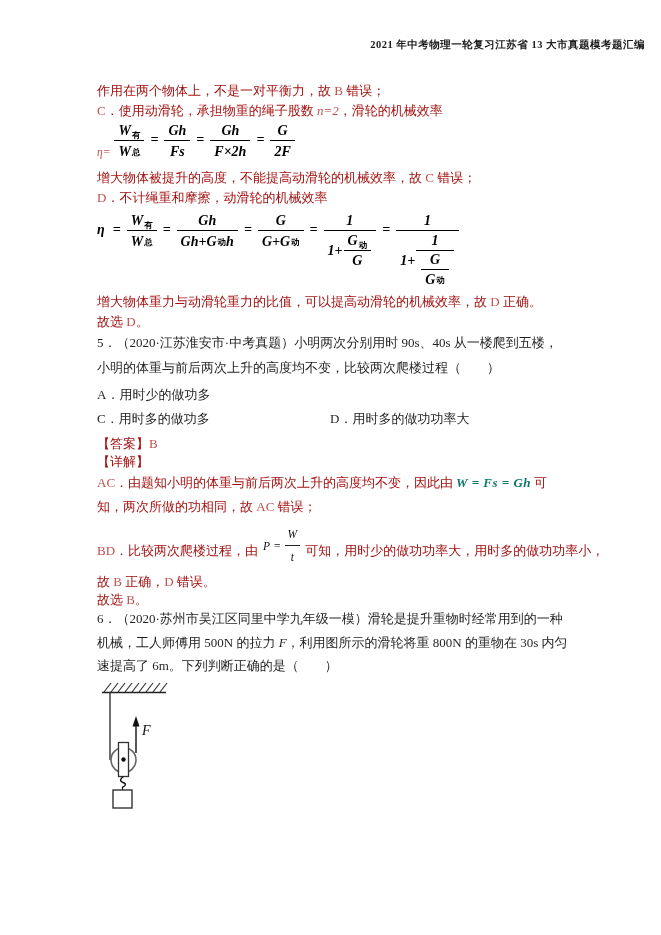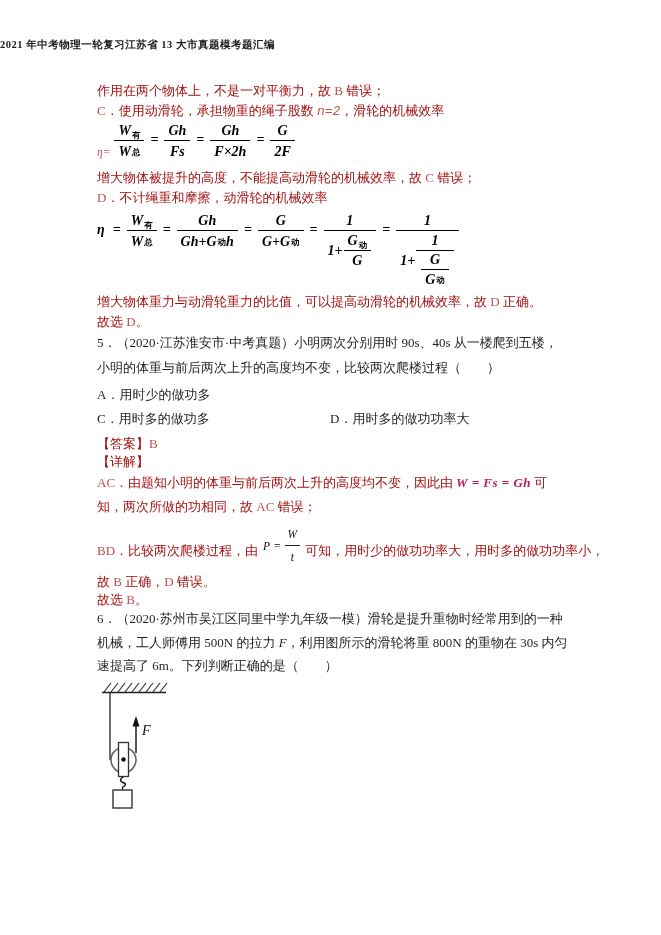--- a/index.html
+++ b/index.html
@@ -1,26 +1,26 @@
 <!DOCTYPE html>
 <html><head>
 <meta charset="utf-8">
 <style>
   html,body{margin:0;padding:0;background:#fff;}
   .page{position:relative;width:661px;height:935px;background:#ffffff;overflow:hidden;
         font-family:"Liberation Serif","DejaVu Serif",serif;color:#1a1a1a;}
-  .hdr{position:absolute;top:38px;left:0;width:645px;text-align:left;
+  .hdr{position:absolute;top:38px;left:0;width:645px;text-align:right;
        font-size:10.5px;font-weight:bold;color:#1a1a1a;letter-spacing:0.5px;}
   .ln{position:absolute;left:97px;font-size:13px;line-height:20px;white-space:nowrap;}
   .wrap{white-space:normal;}
   .red{color:#a31212;}
   .blk{color:#1f1f1f;}
   .ltr{color:#c0504d;font-family:"Liberation Serif","DejaVu Serif",serif;}
-  .var{color:#c0504d;font-style:italic;font-family:Liberation Mono, monospace;margin-top:18px;}
-  .bif{font-weight:bold;font-style:italic;color:#be185d;font-family:"Liberation Serif",serif;letter-spacing:0.5px;padding:0 3px;}
+  .var{color:#c0504d;font-style:italic;font-family:Liberation Serif, serif;margin-top:18px;}
+  .bif{font-weight:bold;font-style:italic;color:#0f766e;font-family:"Liberation Serif",serif;letter-spacing:0.5px;padding:0 3px;}
   
   .formula{position:absolute;left:97px;display:flex;align-items:flex-start;
            font-family:"Liberation Serif","DejaVu Serif",serif;font-weight:bold;font-style:italic;
            color:#000;font-size:14px;}
   .frac{display:inline-flex;flex-direction:column;margin:0 1px;}
   .formula .nu{display:flex;align-items:flex-end;justify-content:center;
                padding:0 4px 1px;border-bottom:1.5px solid #000;height:22px;box-sizing:border-box;}
   .formula .de{display:flex;align-items:center;justify-content:center;padding:1px 4px 0;min-height:20px;}
   .formula .de .frac .nu{height:19px;}
   .formula .de .frac .de{min-height:18px;}

